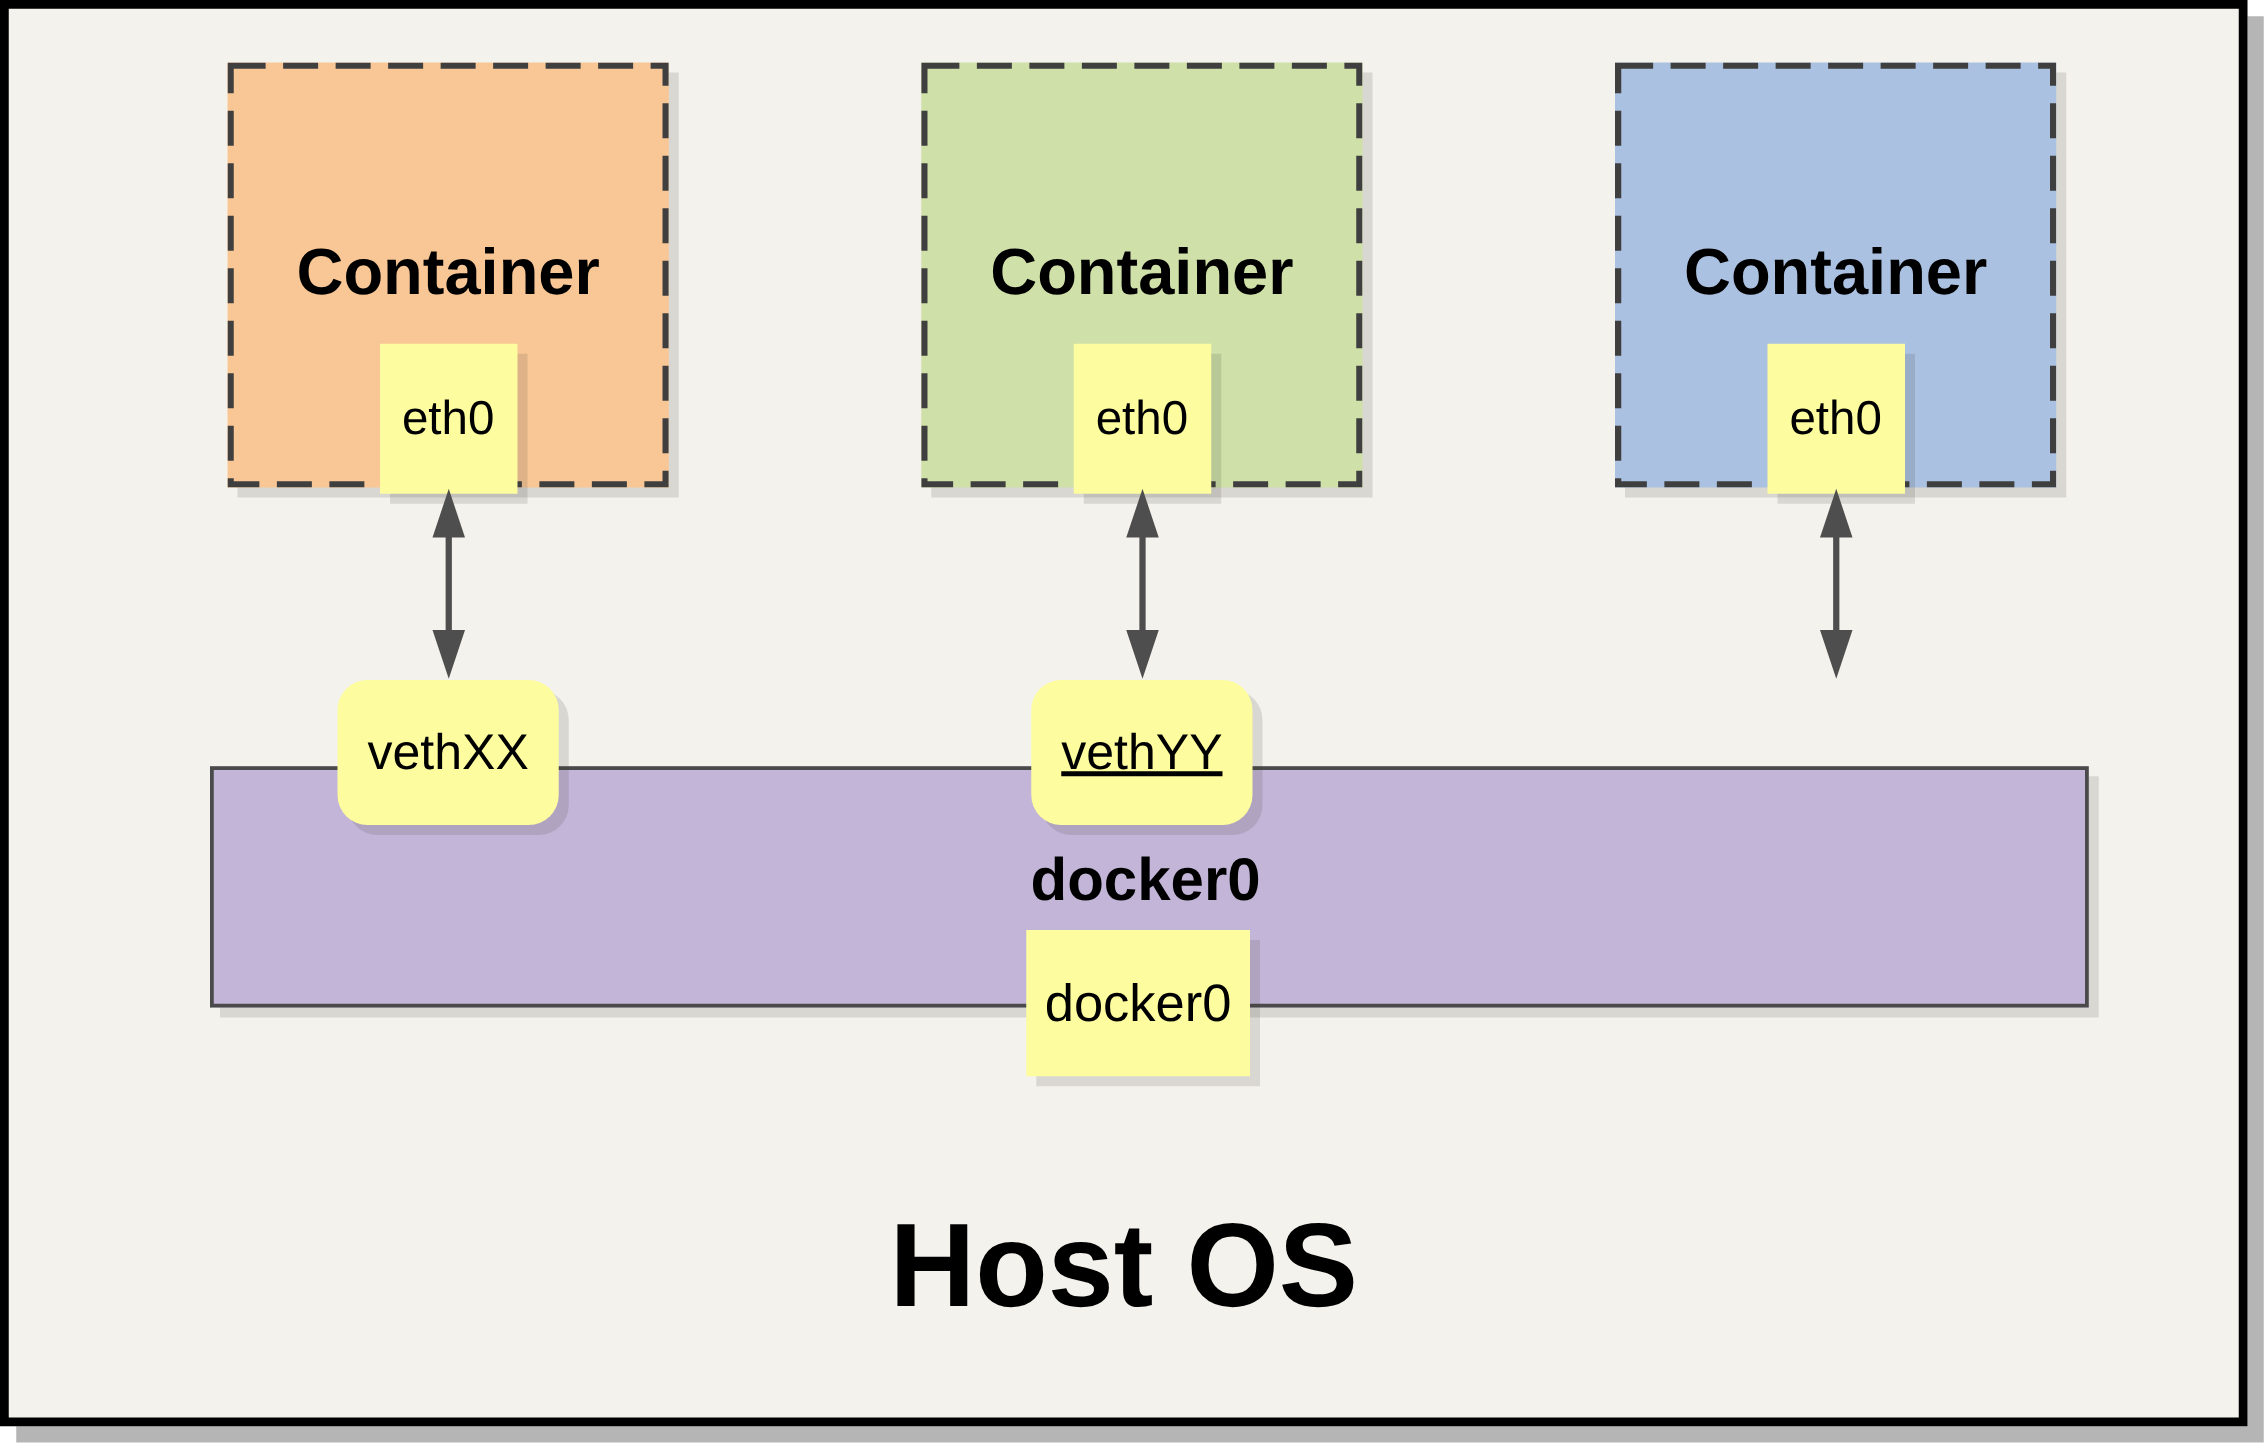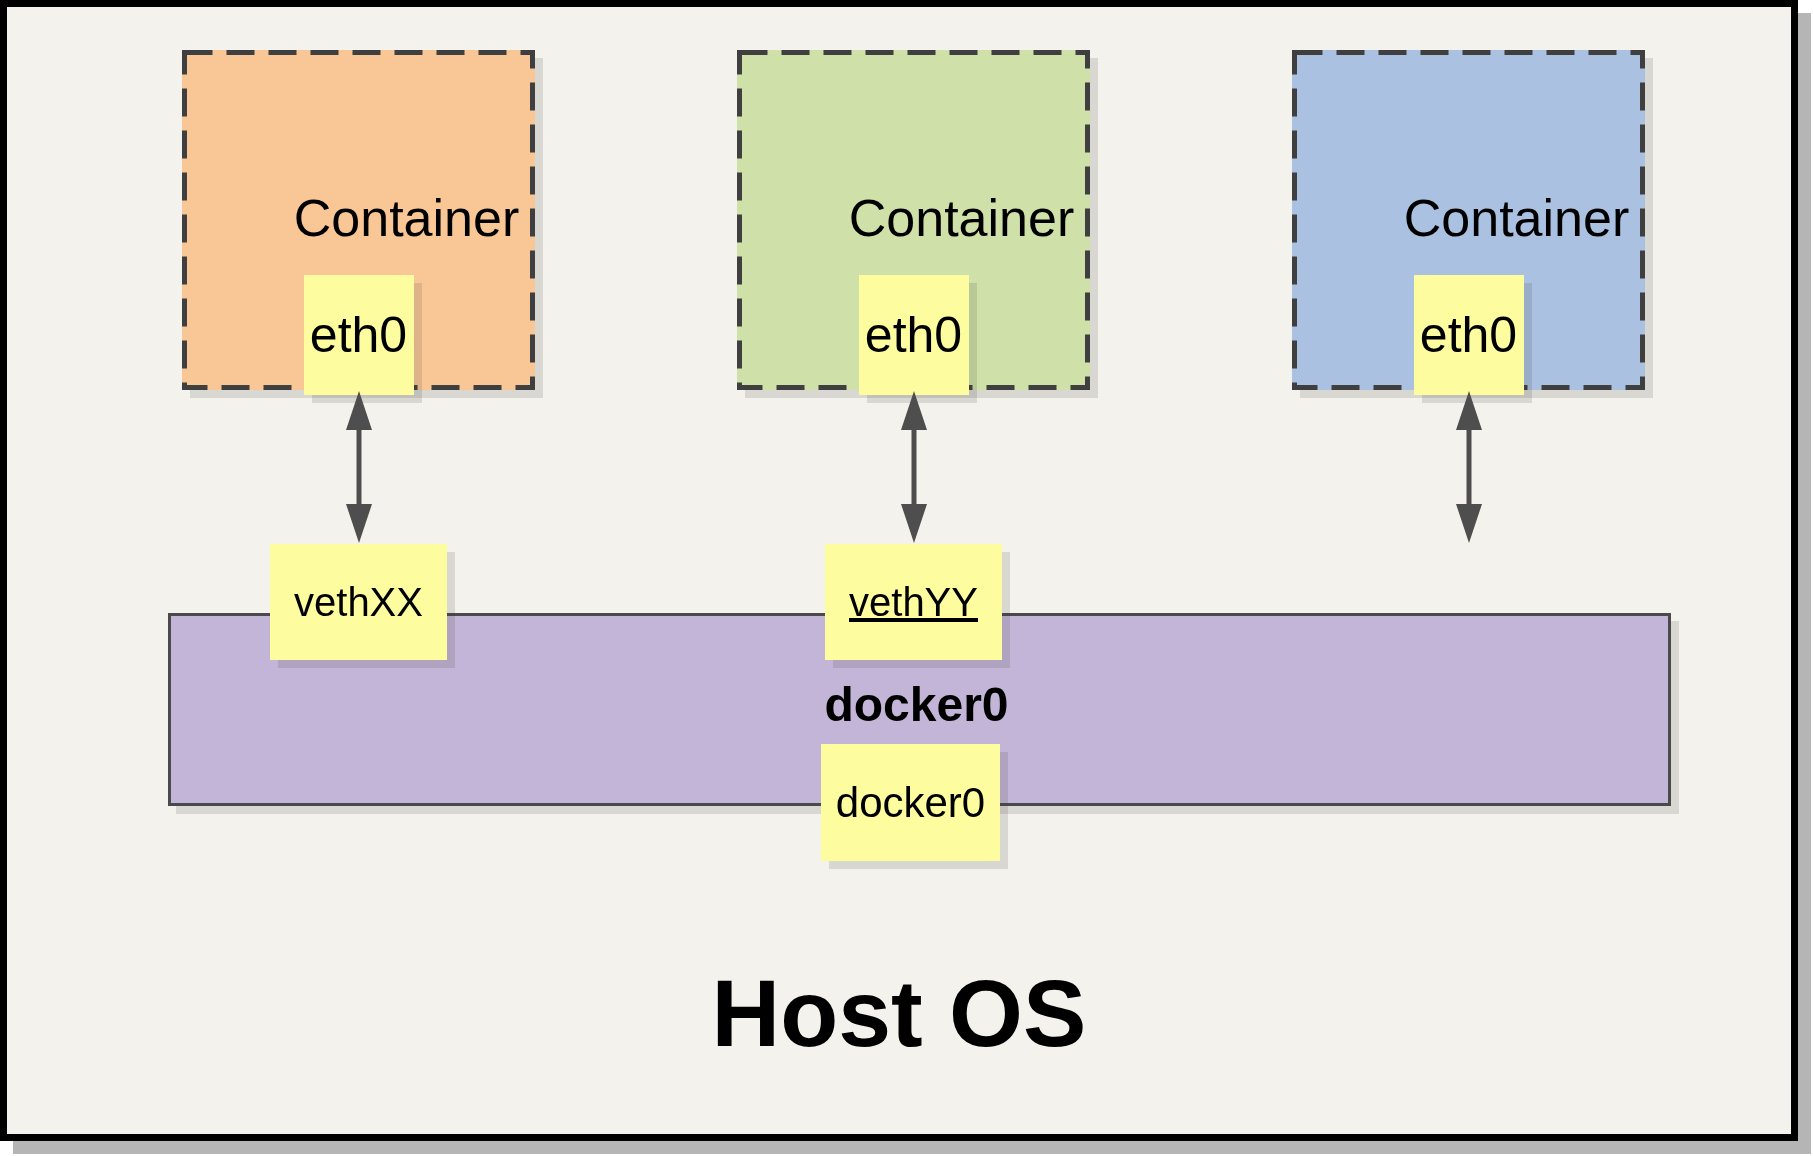--- a/index.html
+++ b/index.html
@@ -10,27 +10,27 @@
          box-shadow:13px 13px 0 #b5b5b5;}
 
   .container-box{position:absolute;top:43px;width:353px;height:340px;
                  box-shadow:8px 8px 0 rgba(60,60,50,0.14);}
   .container-box.c1{left:175px;}
   .container-box.c2{left:730px;}
   .container-box.c3{left:1285px;}
   .dash-border{position:absolute;left:0;top:0;width:353px;height:340px;pointer-events:none;}
 
   .container-label{position:absolute;left:0;top:138px;width:100%;text-align:center;
-                   font-size:52px;font-weight:normal;letter-spacing:0px;padding-left:48px;}
+                   font-size:52px;font-weight:bold;letter-spacing:0px;}
 
   .note{background:#fdfc9f;box-shadow:8px 8px 0 rgba(60,60,50,0.14);
         display:flex;align-items:center;justify-content:center;}
   .eth-box{position:absolute;left:calc(50% - 55px);bottom:-5px;width:110px;height:120px;
-           font-size:50px;}
-  .veth-box{position:absolute;top:537px;width:177px;height:116px;font-size:40px;z-index:5;}
+           font-size:38px;}
+  .veth-box{position:absolute;top:537px;width:177px;height:116px;font-size:40px;z-index:5;border-radius:24px;}
   .veth-box.v1{left:263px;}
   .veth-box.v2{left:818px;text-decoration:underline;}
   .veth-box.v3{left:1373px;}
 
   .arrow{position:absolute;top:383px;width:40px;height:154px;z-index:3;}
   .arrow.a1{left:332px;}
   .arrow.a2{left:887px;}
   .arrow.a3{left:1442px;}
 
   .bridge-bar{position:absolute;left:161px;top:606px;width:1497px;height:187px;

